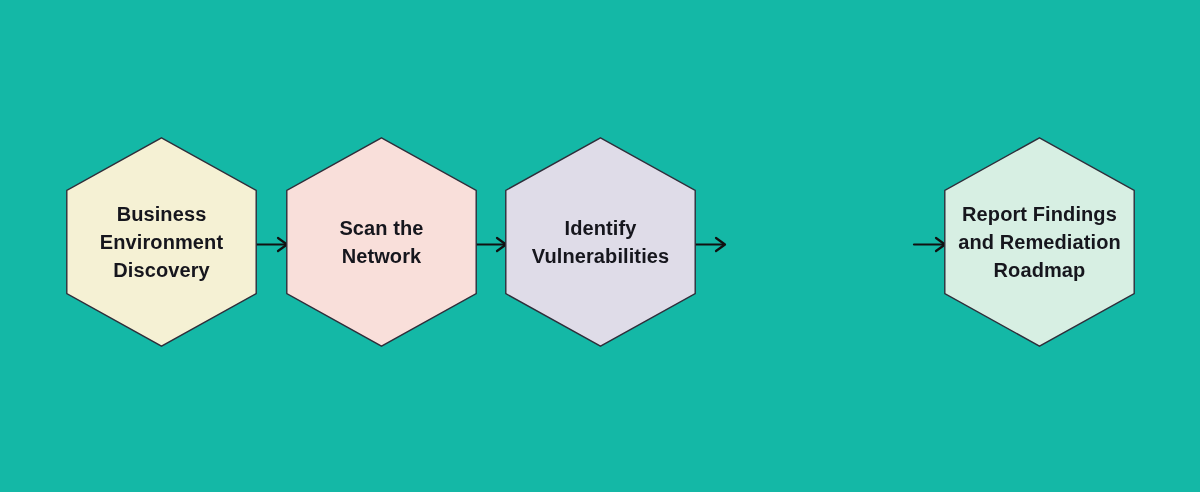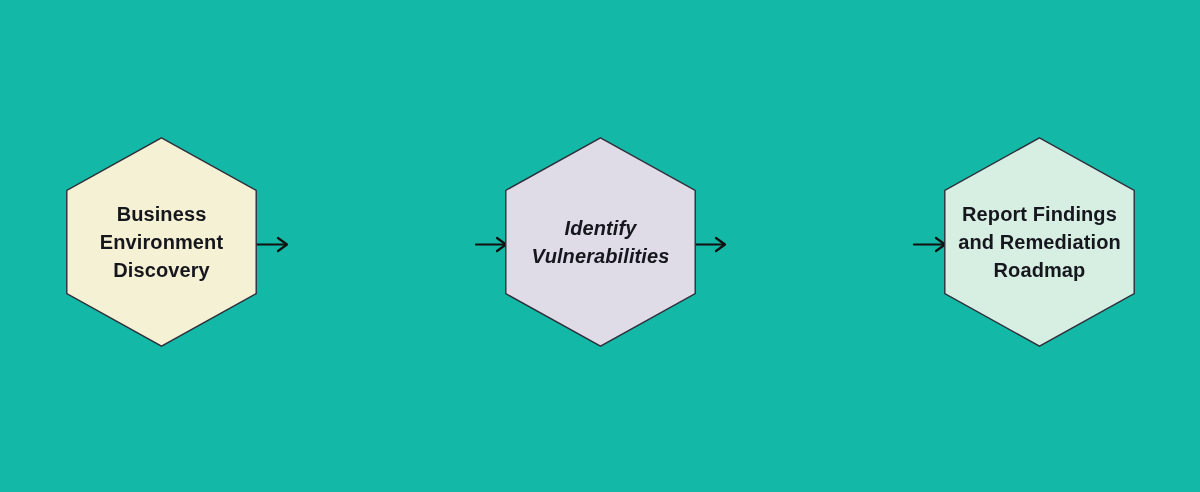--- a/index.html
+++ b/index.html
@@ -53,21 +53,21 @@
     text-align: center;
     white-space: pre-line;
     font-size: 20px;
     line-height: 28px;
     font-weight: 700;
     color: #16161d;
     letter-spacing: 0.1px;
   }
   .hex1 { left: 66px; }
   .hex2 { left: 286px; }
-  .hex3 { left: 505px; font-style: italic; }
+  .hex3 { left: 505px; }
   .hex4 { left: 724px; }
   .hex5 { left: 944px; }
 </style>
 </head>
 <body>
 
 <div class="canvas">
 
   <svg class="arrows-layer" viewBox="0 0 1200 492" xmlns="http://www.w3.org/2000/svg">
     <g class="arrow">
@@ -90,20 +90,27 @@
 
   <div class="hex hex1">
     <svg class="hex-shape" viewBox="0 0 191 210" xmlns="http://www.w3.org/2000/svg">
       <polygon points="95.5,0.8 190.2,53.3 190.2,156.7 95.5,209.2 0.8,156.7 0.8,53.3" fill="#f5f1d4"></polygon>
     </svg>
     <div class="hex-label">Business
 Environment
 Discovery</div>
   </div>
 
+  <div class="hex hex2">
+    <svg class="hex-shape" viewBox="0 0 191 210" xmlns="http://www.w3.org/2000/svg">
+      <polygon points="95.5,0.8 190.2,53.3 190.2,156.7 95.5,209.2 0.8,156.7 0.8,53.3" fill="#f9dfda"></polygon>
+    </svg>
+    <div class="hex-label">Scan the
+Network</div>
+  </div>
 
   <div class="hex hex3">
     <svg class="hex-shape" viewBox="0 0 191 210" xmlns="http://www.w3.org/2000/svg">
       <polygon points="95.5,0.8 190.2,53.3 190.2,156.7 95.5,209.2 0.8,156.7 0.8,53.3" fill="#dfdce8"></polygon>
     </svg>
     <div class="hex-label">Identify
 Vulnerabilities</div>
   </div>
 
 

